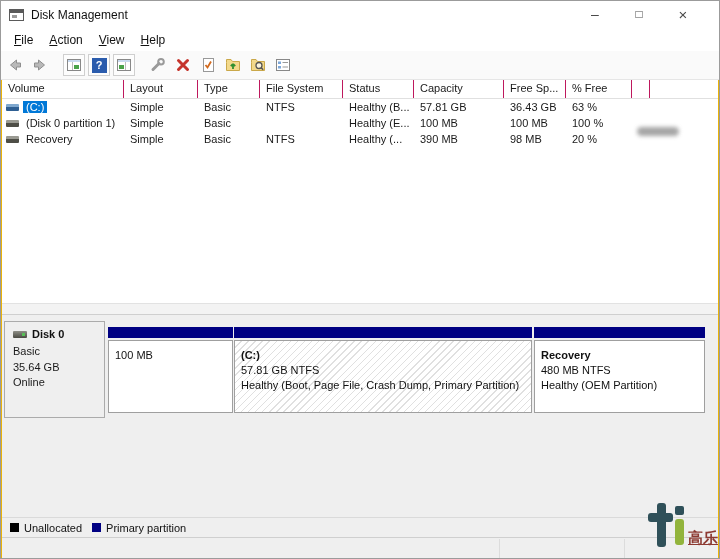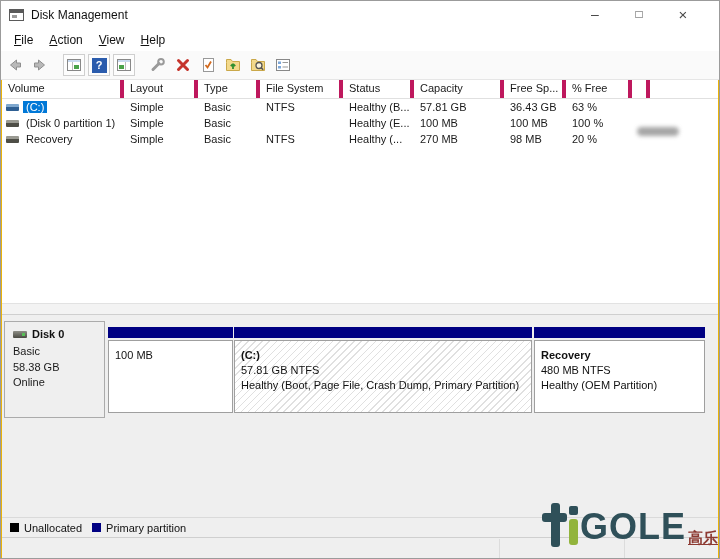--- a/index.html
+++ b/index.html
@@ -28,21 +28,21 @@
            border-bottom:1px solid #e4e4e4;display:flex;align-items:center;}
   .tb{width:22px;height:22px;display:flex;align-items:center;justify-content:center;margin-left:3px;flex:none;}
   .tb.framed{box-sizing:border-box;border:1px solid #cfcfcf;background:#fdfdfd;}
   .gap-l{margin-left:12px;}
   .help-box{width:15px;height:15px;background:#2b5cad;color:#fff;font-size:11px;font-weight:bold;
             text-align:center;line-height:15px;}
 
   
   .listview{position:absolute;top:78px;left:1px;width:716px;height:224px;background:#fff;}
   .lv-header{display:flex;height:18px;border-top:1px solid #e6e6e6;border-bottom:1px solid #e0e0e0;}
-  .hcell{box-sizing:border-box;border-right:4px solid #be185d;font-size:11px;color:#1a1a1a;
+  .hcell{box-sizing:border-box;border-right:1px solid #be185d;font-size:11px;color:#1a1a1a;
          padding:2px 0 0 6px;white-space:nowrap;overflow:hidden;flex:none;}
   .hfill{flex:1;border-right:none;}
   .c0{width:122px;} .c1{width:74px;} .c2{width:62px;} .c3{width:83px;} .c4{width:71px;}
   .c5{width:90px;} .c6{width:62px;} .c7{width:66px;} .c8{width:18px;}
   .lv-row{display:flex;height:16px;align-items:center;}
   .cell{box-sizing:border-box;font-size:11px;color:#1a1a1a;padding-left:6px;white-space:nowrap;
         overflow:hidden;flex:none;}
   .vol-cell{display:flex;align-items:center;padding-left:4px;}
   .vol-icon{width:13px;height:7px;border-radius:1px;margin-right:4px;flex:none;
             background:linear-gradient(#9a9a92 0 3px,#4e4e46 3px);}
@@ -232,40 +232,40 @@
 
     <div class="lv-row">
       <div class="cell c0 vol-cell">
         <span class="vol-icon"></span>
         <span class="vol-label">Recovery</span>
       </div>
       <div class="cell c1">Simple</div>
       <div class="cell c2">Basic</div>
       <div class="cell c3">NTFS</div>
       <div class="cell c4">Healthy (...</div>
-      <div class="cell c5">270 MB</div>
+      <div class="cell c5">390 MB</div>
       <div class="cell c6">98 MB</div>
       <div class="cell c7">20 %</div>
     </div>
   </div>
 
   <div class="redact"></div>
 
   <div class="splitter"></div>
 
   <div class="graphic">
     <div class="disk-row">
       <div class="disk-label">
         <div class="disk-title">
           <span class="disk-icon"></span>
           <span>Disk 0</span>
         </div>
         <div class="disk-sub">
           <div>Basic</div>
-          <div>58.38 GB</div>
+          <div>35.64 GB</div>
           <div>Online</div>
         </div>
       </div>
 
       <div class="part p1">
         <div class="part-bar"></div>
         <div class="part-body">
           <div class="part-line"></div>
           <div class="part-line">100 MB</div>
         </div>
@@ -303,17 +303,16 @@
     <div class="vline vl1"></div>
     <div class="vline vl2"></div>
   </div>
 
   <div class="logo">
     <div class="lg-plus"></div>
     <div class="lg-i">
       <div class="dot"></div>
         <div class="stem"></div>
     </div>
-    <span class="lg-gole">GOLE</span>
     <span class="lg-cn">高乐</span>
   </div>
 
 </div>
 
 </body></html>

